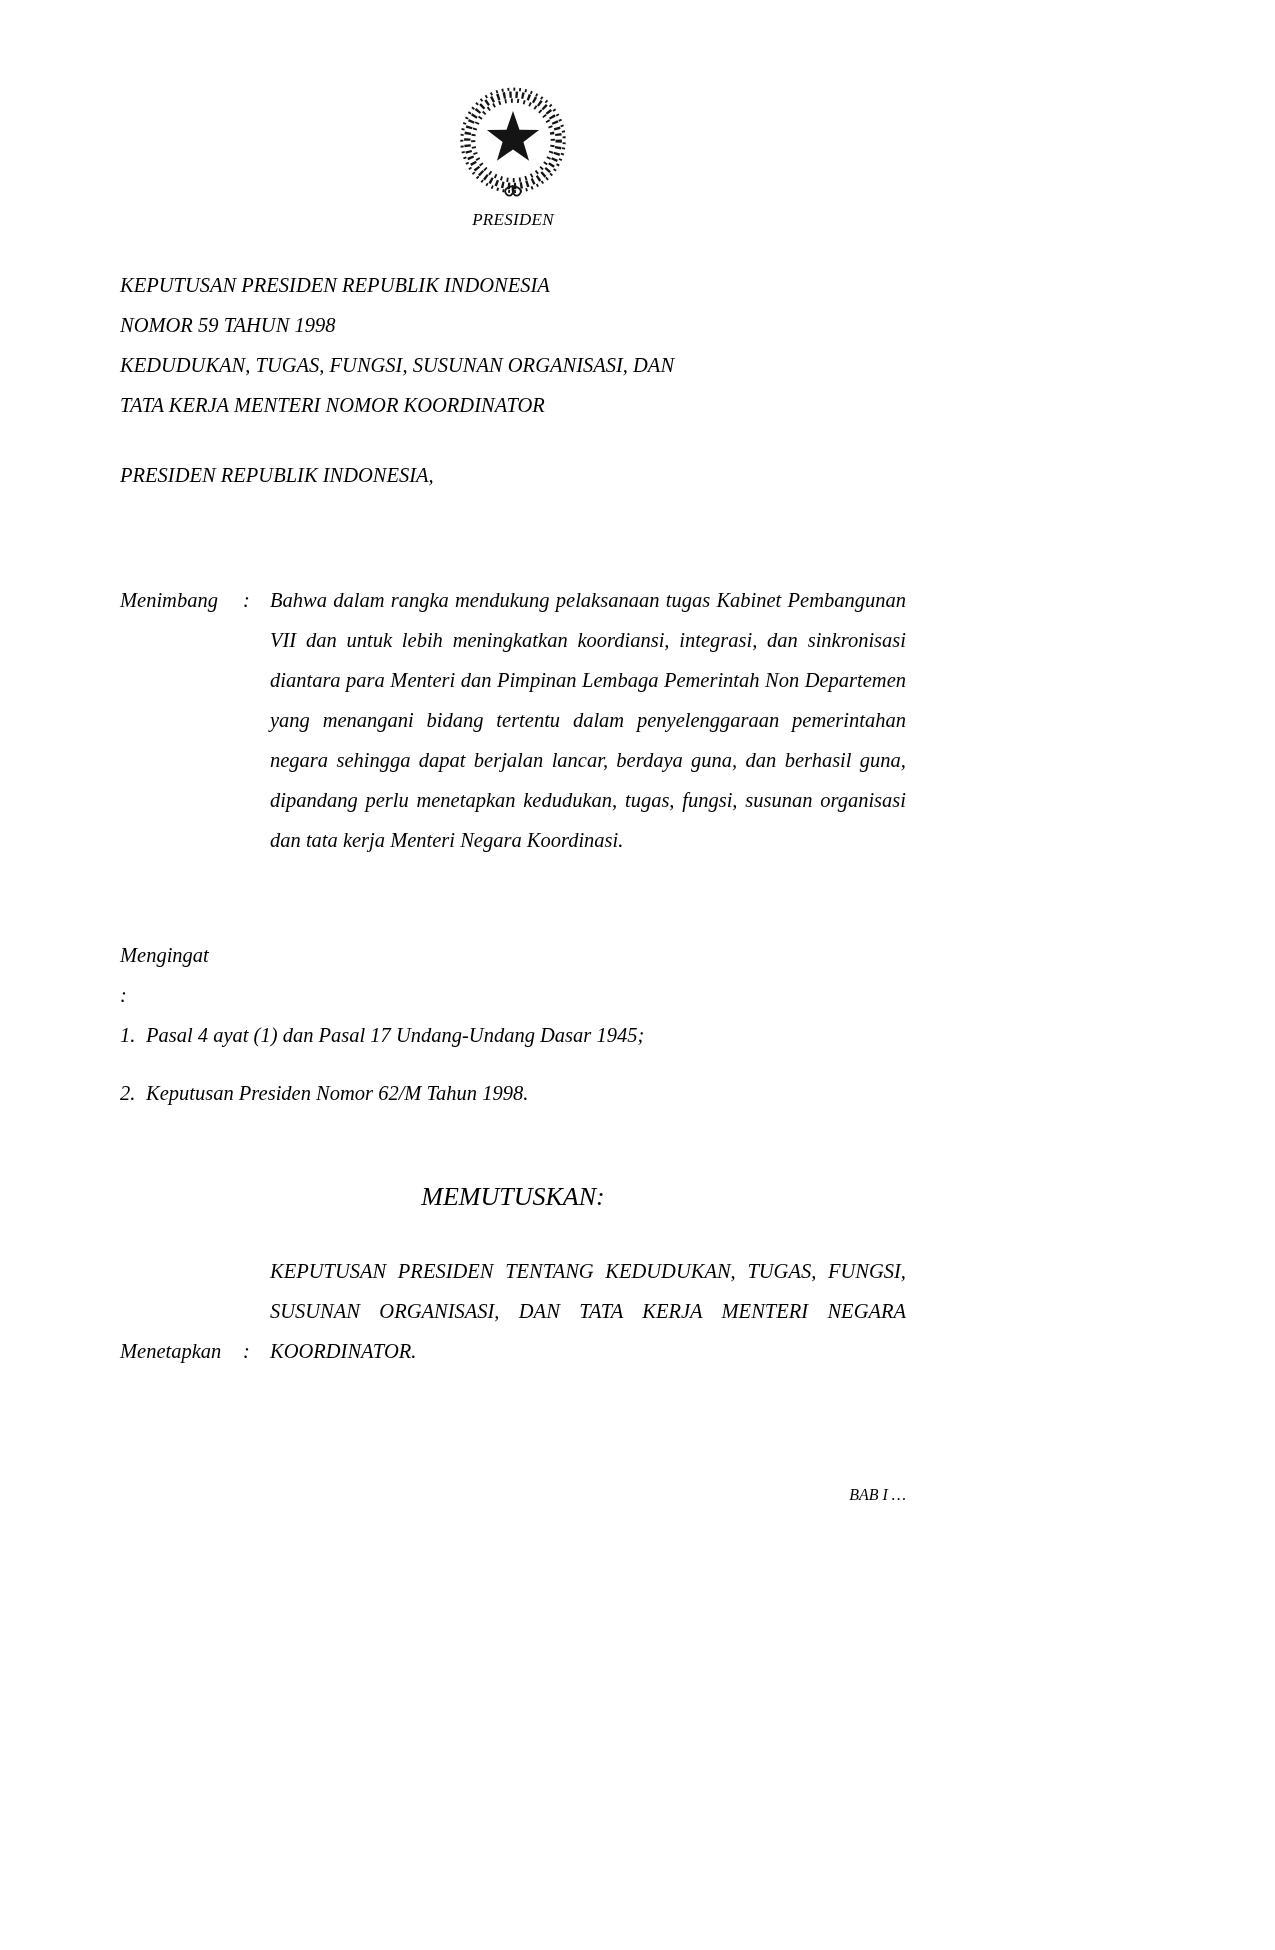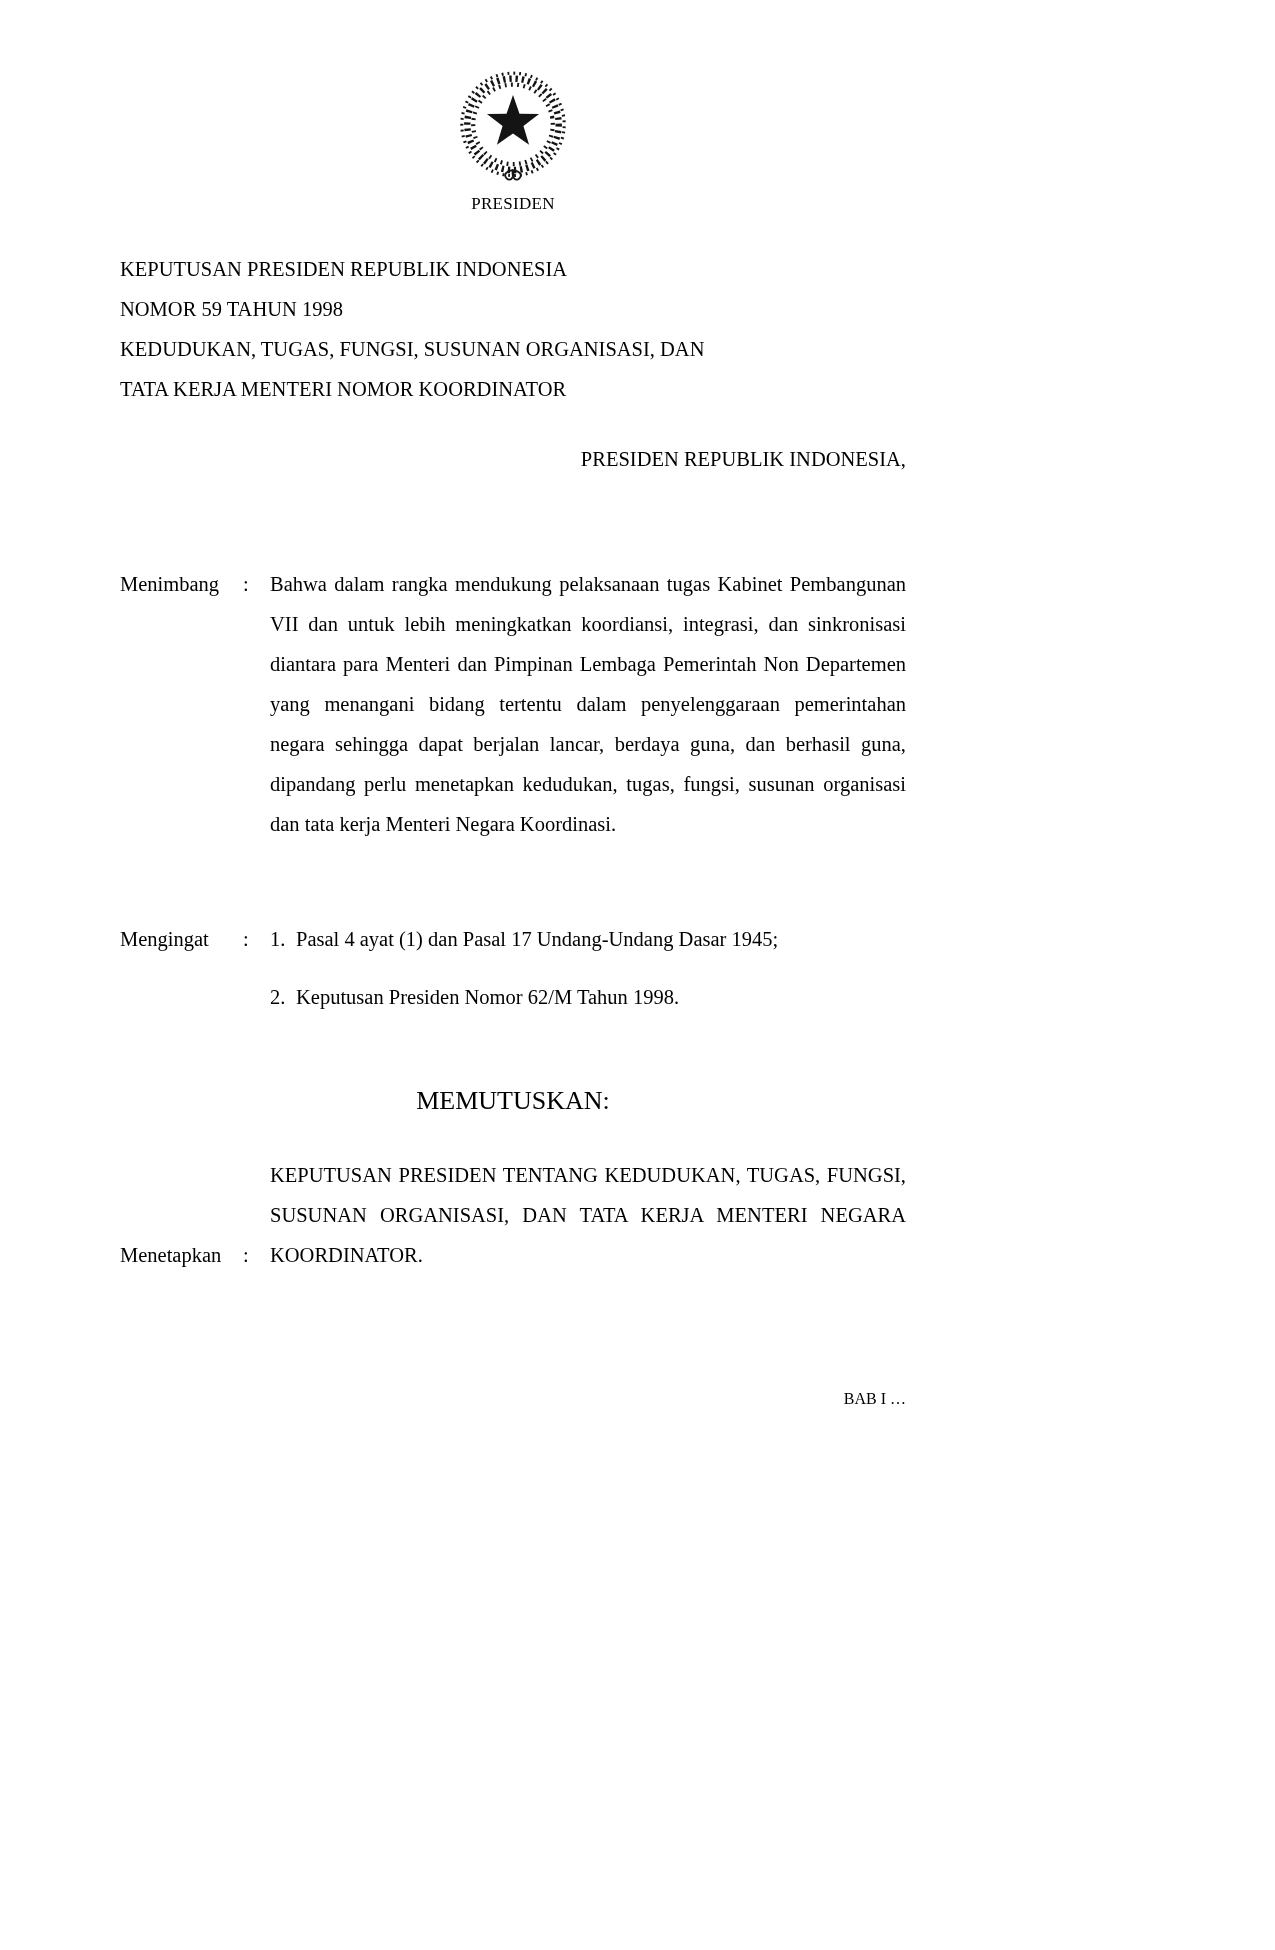--- a/index.html
+++ b/index.html
@@ -13,52 +13,53 @@
   .page {
     position: relative;
     width: 1275px;
     height: 1950px;
     background: #ffffff;
     overflow: hidden;
   }
   .content {
     margin-left: 120px;
     width: 786px;
-    padding-top: 64px;
+    padding-top: 80px;
+    font-style: italic;
   }
   .emblem { text-align: center; line-height: 0; }
   .hdr {
     text-align: center;
     font-size: 17px;
     line-height: 23px;
     letter-spacing: 0.3px;
   }
   .title-block {
     margin-top: 34px;
     text-align: left;
     font-size: 20.5px;
     line-height: 40px;
   }
   .salutation {
     margin-top: 30px;
-    text-align: right;
+    text-align: left;
     font-size: 20.5px;
     line-height: 40px;
   }
   .section {
     display: flex;
     font-size: 20.5px;
     line-height: 40px;
     align-items: flex-start;
   }
   .section .label { width: 123px; flex: none; }
   .section .sep   { width: 27px;  flex: none; }
   .section .body  { flex: 1; text-align: justify; }
   .sec-menimbang  { margin-top: 85px; }
-  .sec-mengingat  { margin-top: 75px; }
+  .sec-mengingat  { margin-top: 75px; flex-direction: column; }
   .sec-menetapkan { margin-top: 34px; align-items: flex-end; }
   .list-item { display: flex; }
   .list-item + .list-item { margin-top: 18px; }
   .list-item .num  { width: 26px; flex: none; }
   .list-item .text { flex: 1; }
   .memutuskan {
     margin-top: 64px;
     text-align: center;
     font-size: 26px;
     line-height: 40px;

